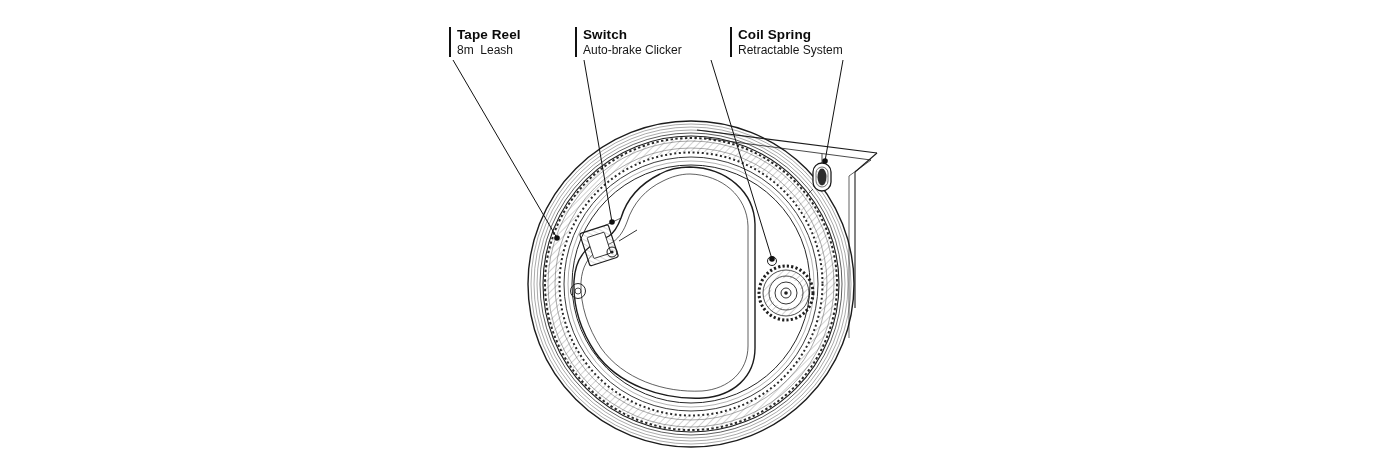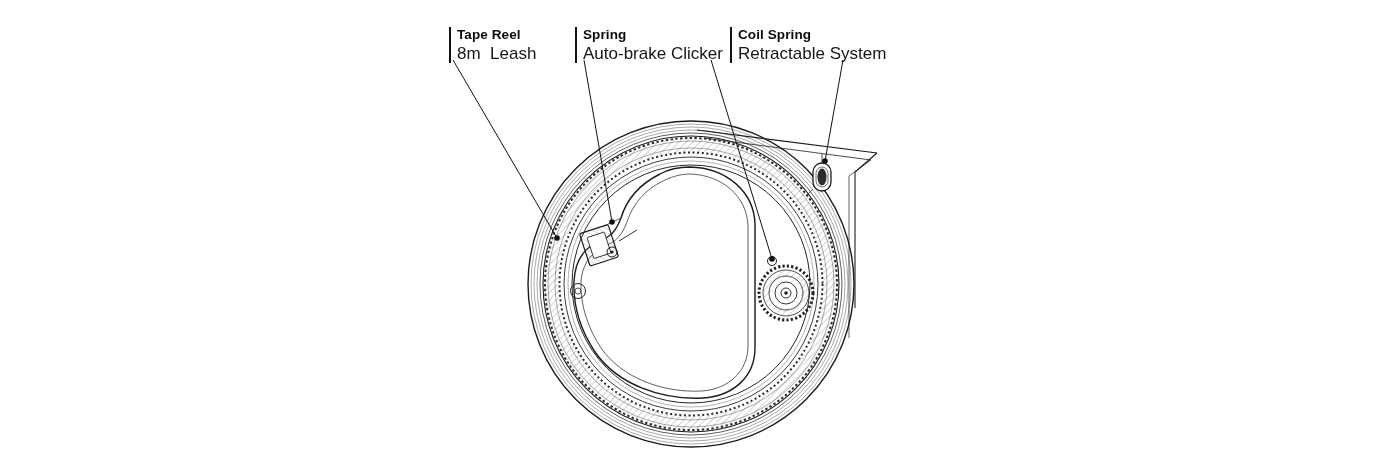--- a/index.html
+++ b/index.html
@@ -20,21 +20,21 @@
     padding-left: 6px;
     line-height: 1.15;
   }
   .callout-title {
     font-size: 13.5px;
     font-weight: 700;
     color: #0a0a0a;
     letter-spacing: 0.1px;
   }
   .callout-subtitle {
-    font-size: 17px;
+    font-size: 12px;
     color: #161616;
     white-space: pre;
     margin-top: 1px;
   }
 </style>
 </head>
 <body>
 
 <div class="canvas">
 
@@ -159,21 +159,21 @@
       </g>
     </g>
   </svg>
 
   <div class="callout" style="left:449px;">
     <div class="callout-title">Tape Reel</div>
     <div class="callout-subtitle">8m  Leash</div>
   </div>
 
   <div class="callout" style="left:575px;">
-    <div class="callout-title">Spring</div>
+    <div class="callout-title">Switch</div>
     <div class="callout-subtitle">Auto-brake Clicker</div>
   </div>
 
   <div class="callout" style="left:703px;margin-left:27px;">
     <div class="callout-title">Coil Spring</div>
     <div class="callout-subtitle">Retractable System</div>
   </div>
 
 
 </div>

